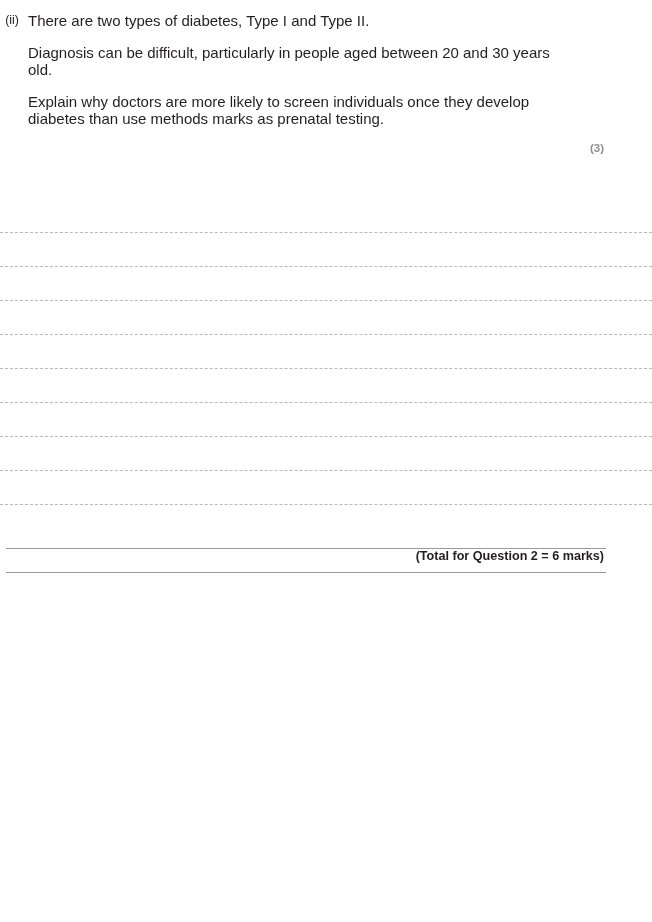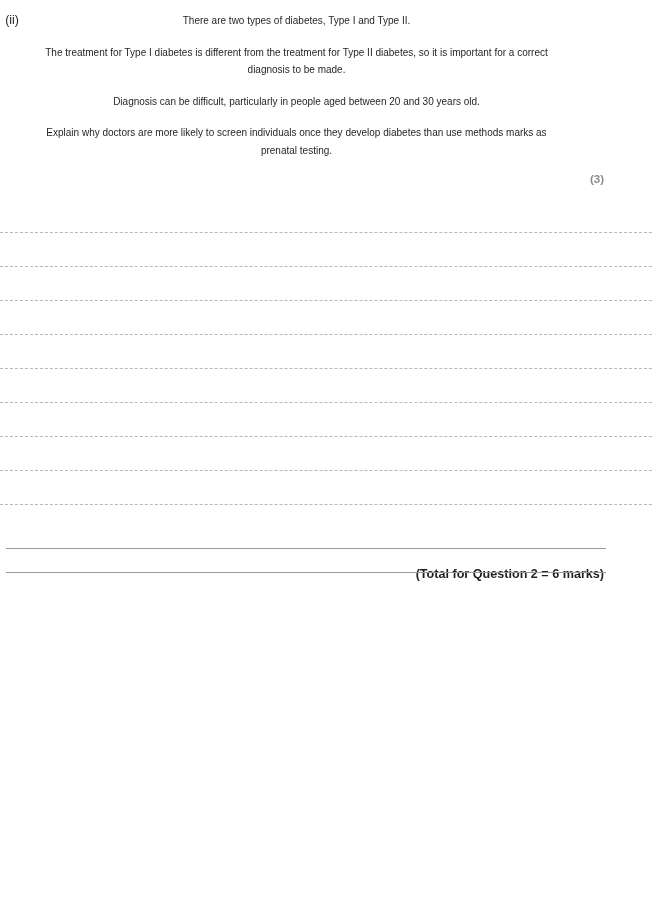--- a/index.html
+++ b/index.html
@@ -40,27 +40,26 @@
     box-sizing: border-box;
     font-size: 12.4px;
     line-height: 17px;
     color: #231f20;
   }
   .label.blank {
     visibility: hidden;
   }
   .ptext {
     flex: 1 1 auto;
-    font-size: 10px;
+    font-size: 15px;
     line-height: 17.5px;
     color: #231f20;
     max-width: 545px;
     padding-right: 8px;
     box-sizing: border-box;
-    text-align: center;
   }
   .marks-row {
     position: relative;
     height: 22px;
   }
   .marks {
     position: absolute;
     right: 48px;
     top: 0;
     font-size: 11.5px;
@@ -86,21 +85,20 @@
     width: 600px;
     border-top: 1px solid #9a9a9d;
   }
   .total-text {
     position: absolute;
     right: 48px;
     top: 549px;
     font-size: 12.6px;
     font-weight: bold;
     color: #231f20;
-    margin-top: 18px;
   }
   .total-rule-bottom {
     position: absolute;
     left: 6px;
     top: 572px;
     width: 600px;
     border-top: 1px solid #9a9a9d;
   }
 </style>
 </head>
@@ -108,24 +106,20 @@
 
 <div class="page">
 
   <div class="question-block">
 
     <div class="para-row">
       <div class="label">(ii)</div>
       <div class="ptext">There are two types of diabetes, Type I and Type II.</div>
     </div>
 
-    <div class="para-row">
-      <div class="label blank">&nbsp;</div>
-      <div class="ptext">The treatment for Type I diabetes is different from the treatment for Type II diabetes, so it is important for a correct diagnosis to be made.</div>
-    </div>
 
     <div class="para-row">
       <div class="label blank">&nbsp;</div>
       <div class="ptext">Diagnosis can be difficult, particularly in people aged between 20 and 30 years old.</div>
     </div>
 
 
     <div class="para-row">
       <div class="label blank">&nbsp;</div>
       <div class="ptext">Explain why doctors are more likely to screen individuals once they develop diabetes than use methods marks as prenatal testing.</div>

